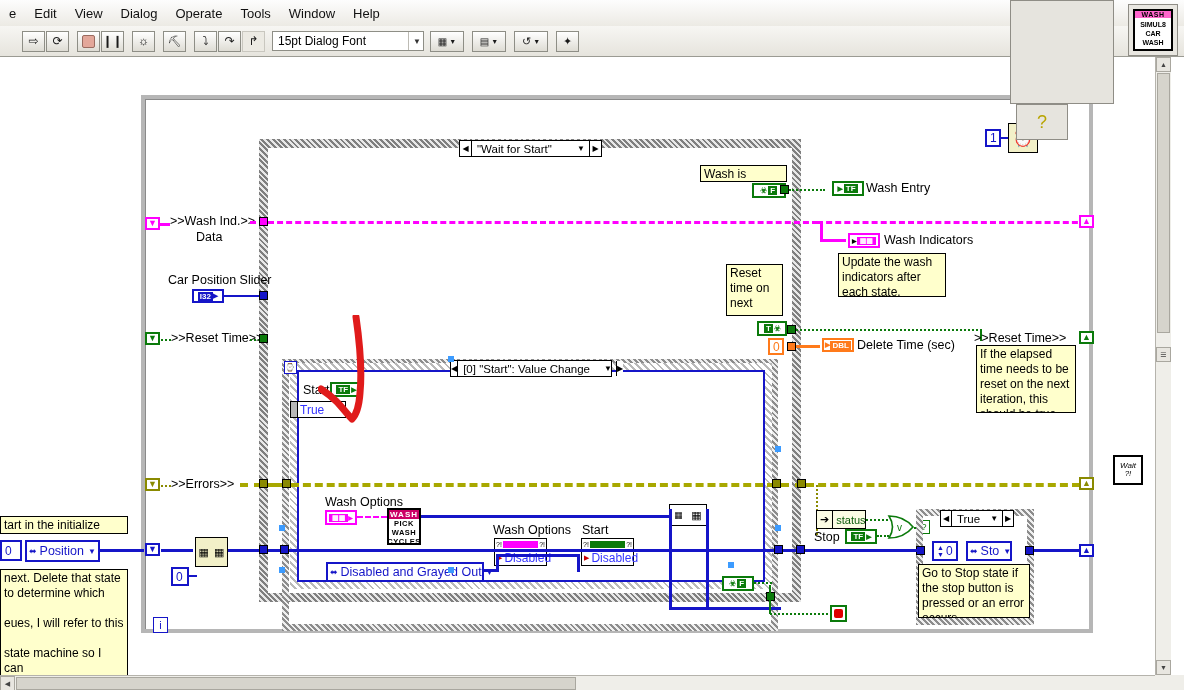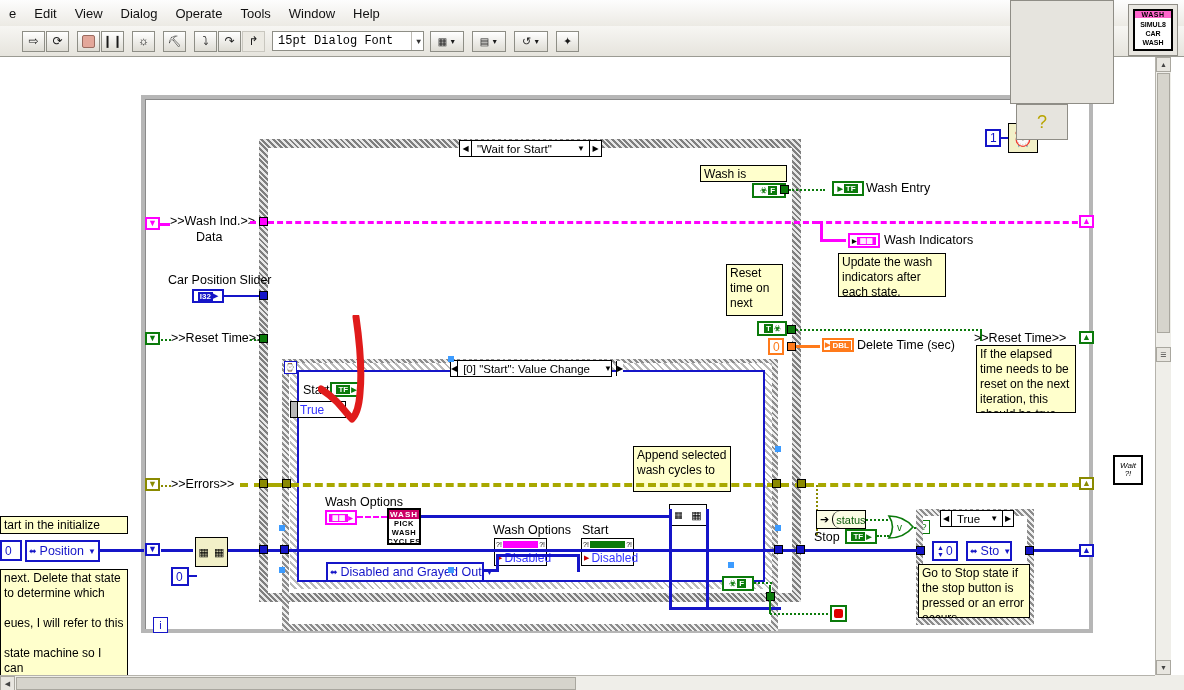--- a/index.html
+++ b/index.html
@@ -28,21 +28,21 @@
     width:23px;height:21px;margin-right:1px;
     border:1px solid #8e8e86;background:linear-gradient(#ffffff,#dedcd4);
     display:flex;align-items:center;justify-content:center;
     font-size:12px;color:#1a1a1a;box-sizing:border-box;
   }
   .tgap{width:7px;}
   .tbtn.flat{border:1px solid #c9c7bf;background:#eceae3;}
   #fontbox{
     width:152px;height:20px;border:1px solid #8e8e86;background:#fff;
     display:flex;align-items:center;justify-content:space-between;
-    font-size:12px;padding:0 2px 0 5px;box-sizing:border-box;margin:0 6px;font-family:Liberation Mono, monospace;
+    font-size:12px;padding:0 2px 0 5px;box-sizing:border-box;margin:0 6px;
   }
   #fontbox .arrow{font-size:8px;color:#333;border-left:1px solid #bdbbb4;padding-left:4px;height:100%;display:flex;align-items:center;}
   .tbtn.wide{width:34px;}
   .tbtn .caret{font-size:7px;margin-left:2px;}
   
   #canvas{
     position:absolute;left:0;top:57px;width:1184px;height:633px;
     background:#ffffff;overflow:hidden;
   }
   
@@ -375,21 +375,20 @@
   <div class="lbl" style="left:303px;top:326px;">Start</div>
   <div class="term term-tf" style="left:330px;top:325px;width:32px;">
     <span class="bx">TF</span>
     <span style="font-size:7px;color:#0b7a0b;">▶</span>
   </div>
   <div class="node-white" style="left:290px;top:344px;width:56px;height:17px;display:flex;align-items:center;padding-left:9px;box-sizing:border-box;font-size:12px;color:#3333ff;">
     <span>True</span>
   </div>
   <div style="position:absolute;left:291px;top:345px;width:7px;height:15px;background:#b8b8b8;border-right:1px solid #000;box-sizing:border-box;"></div>
 
-  <div class="note" style="left:633px;top:389px;width:98px;height:46px;">Append selected wash cycles to</div>
 
   <div class="lbl" style="left:325px;top:438px;">Wash Options</div>
   <div class="term term-pink" style="left:325px;top:453px;width:32px;">
     <span class="bx">▦▦</span>
     <span style="font-size:6px;color:#ff00ff;">▶</span>
   </div>
   <div class="wire w-dot-pink" style="left:357px;top:459px;width:30px;"></div>
 
   <div class="subvi" style="left:387px;top:451px;width:34px;height:37px;">
     <div class="vihdr">WASH</div>
@@ -461,21 +460,21 @@
   <div class="errvi" style="left:1113px;top:398px;">
     <div>
       <span>Wait</span><br>
       <span>?!</span>
     </div>
   </div>
 
   <div class="wire w-dot-olive" style="left:816px;top:428px;width:2px;height:50px;border:none;border-left:2px dotted #8a8a00;"></div>
   <div class="node-white" style="left:816px;top:453px;width:50px;height:19px;display:flex;align-items:center;background:#fcfce4;">
     <span style="font-size:11px;margin:0 3px;">➔</span>
-    <span style="font-size:11px;color:#0b5a0b;border-left:1px solid #000;padding-left:3px;height:100%;display:flex;align-items:center;border-radius:8px;">status</span>
+    <span style="font-size:11px;color:#0b5a0b;border-left:1px solid #000;padding-left:3px;height:100%;display:flex;align-items:center;">status</span>
   </div>
   <div class="wire w-dot-green" style="left:866px;top:462px;width:22px;"></div>
   <div class="lbl" style="left:814px;top:473px;">Stop</div>
   <div class="term term-tf" style="left:845px;top:472px;width:32px;">
     <span class="bx">TF</span>
     <span style="font-size:7px;color:#0b7a0b;">▶</span>
   </div>
   <div class="wire w-dot-green" style="left:877px;top:478px;width:12px;"></div>
 
   <svg style="position:absolute;left:886px;top:455px;width:30px;height:30px;" viewBox="0 0 30 30">

